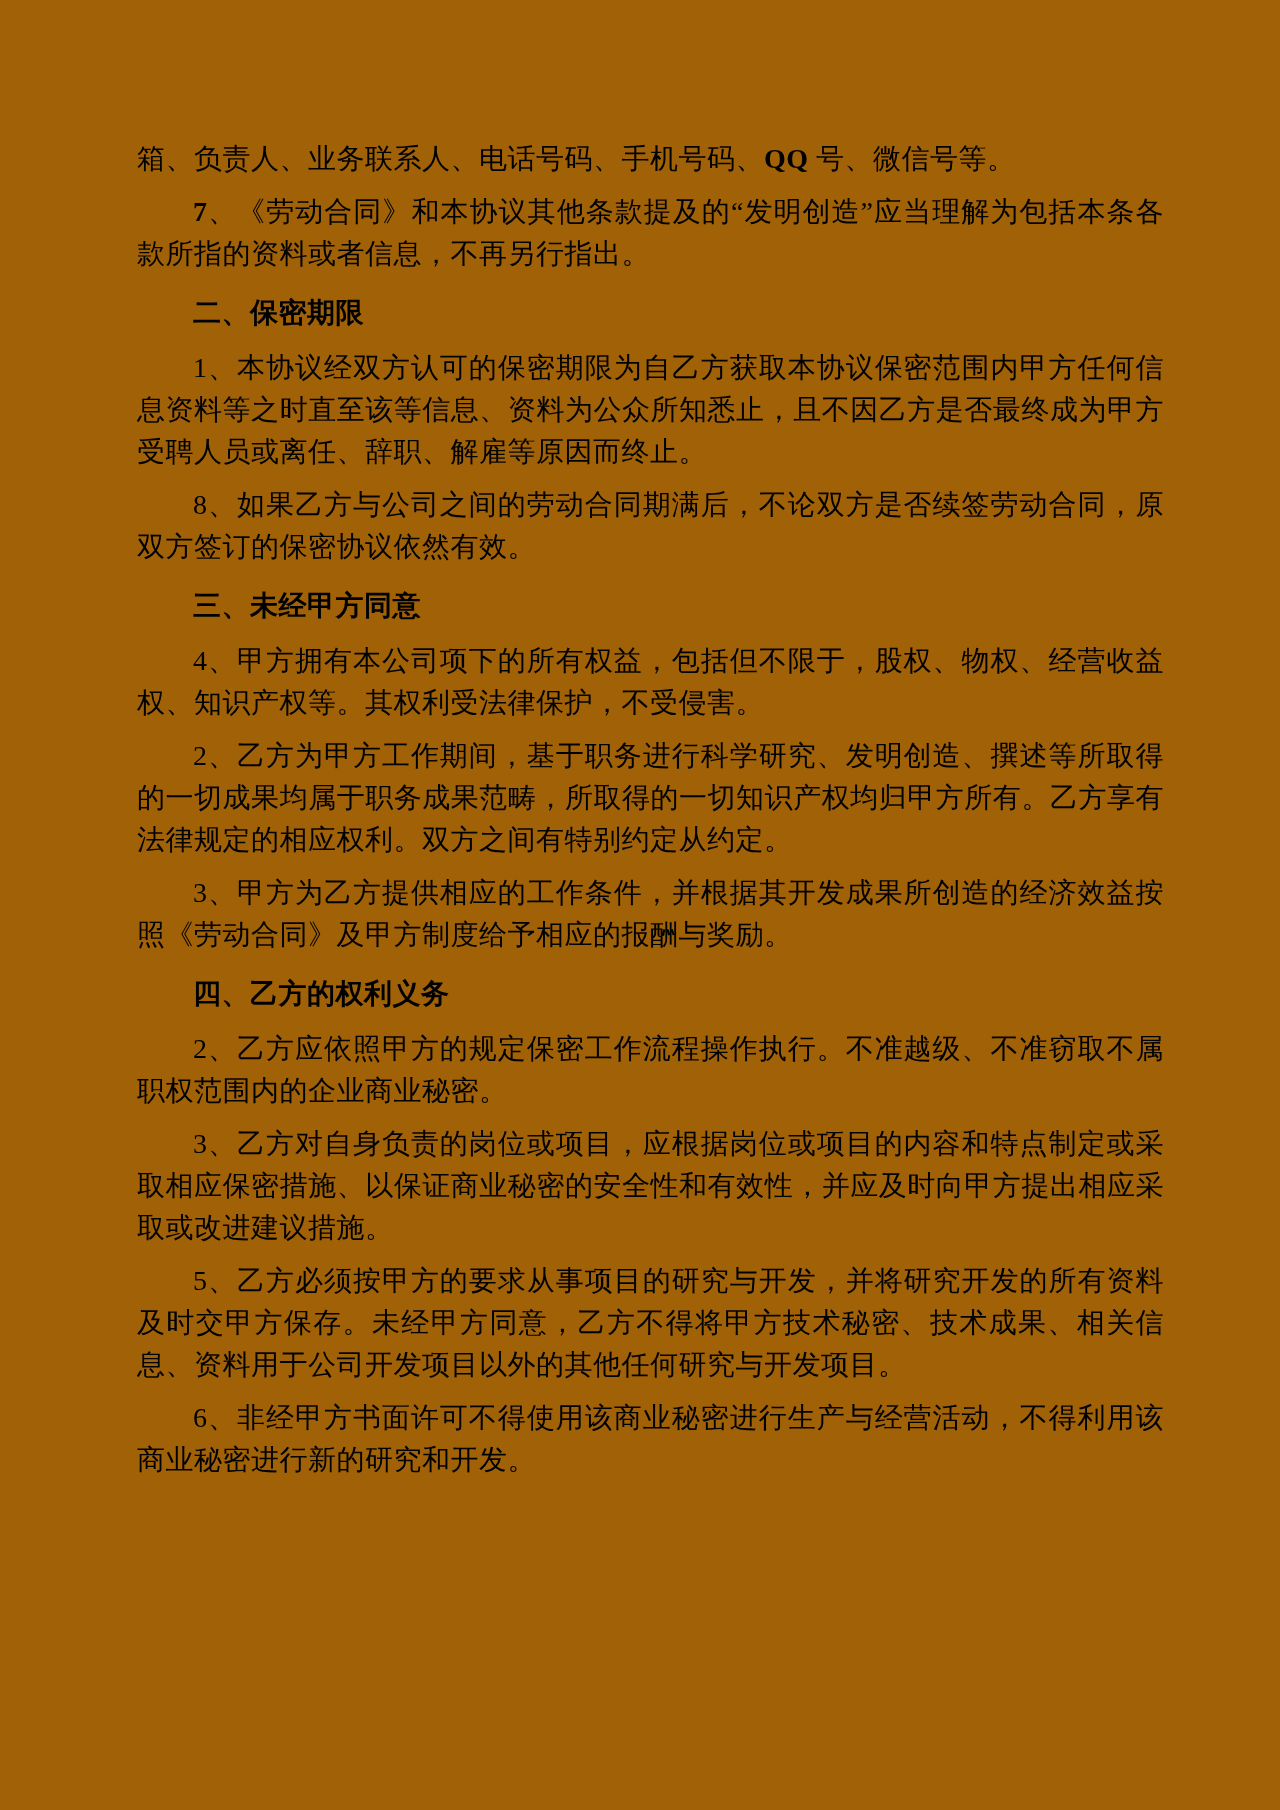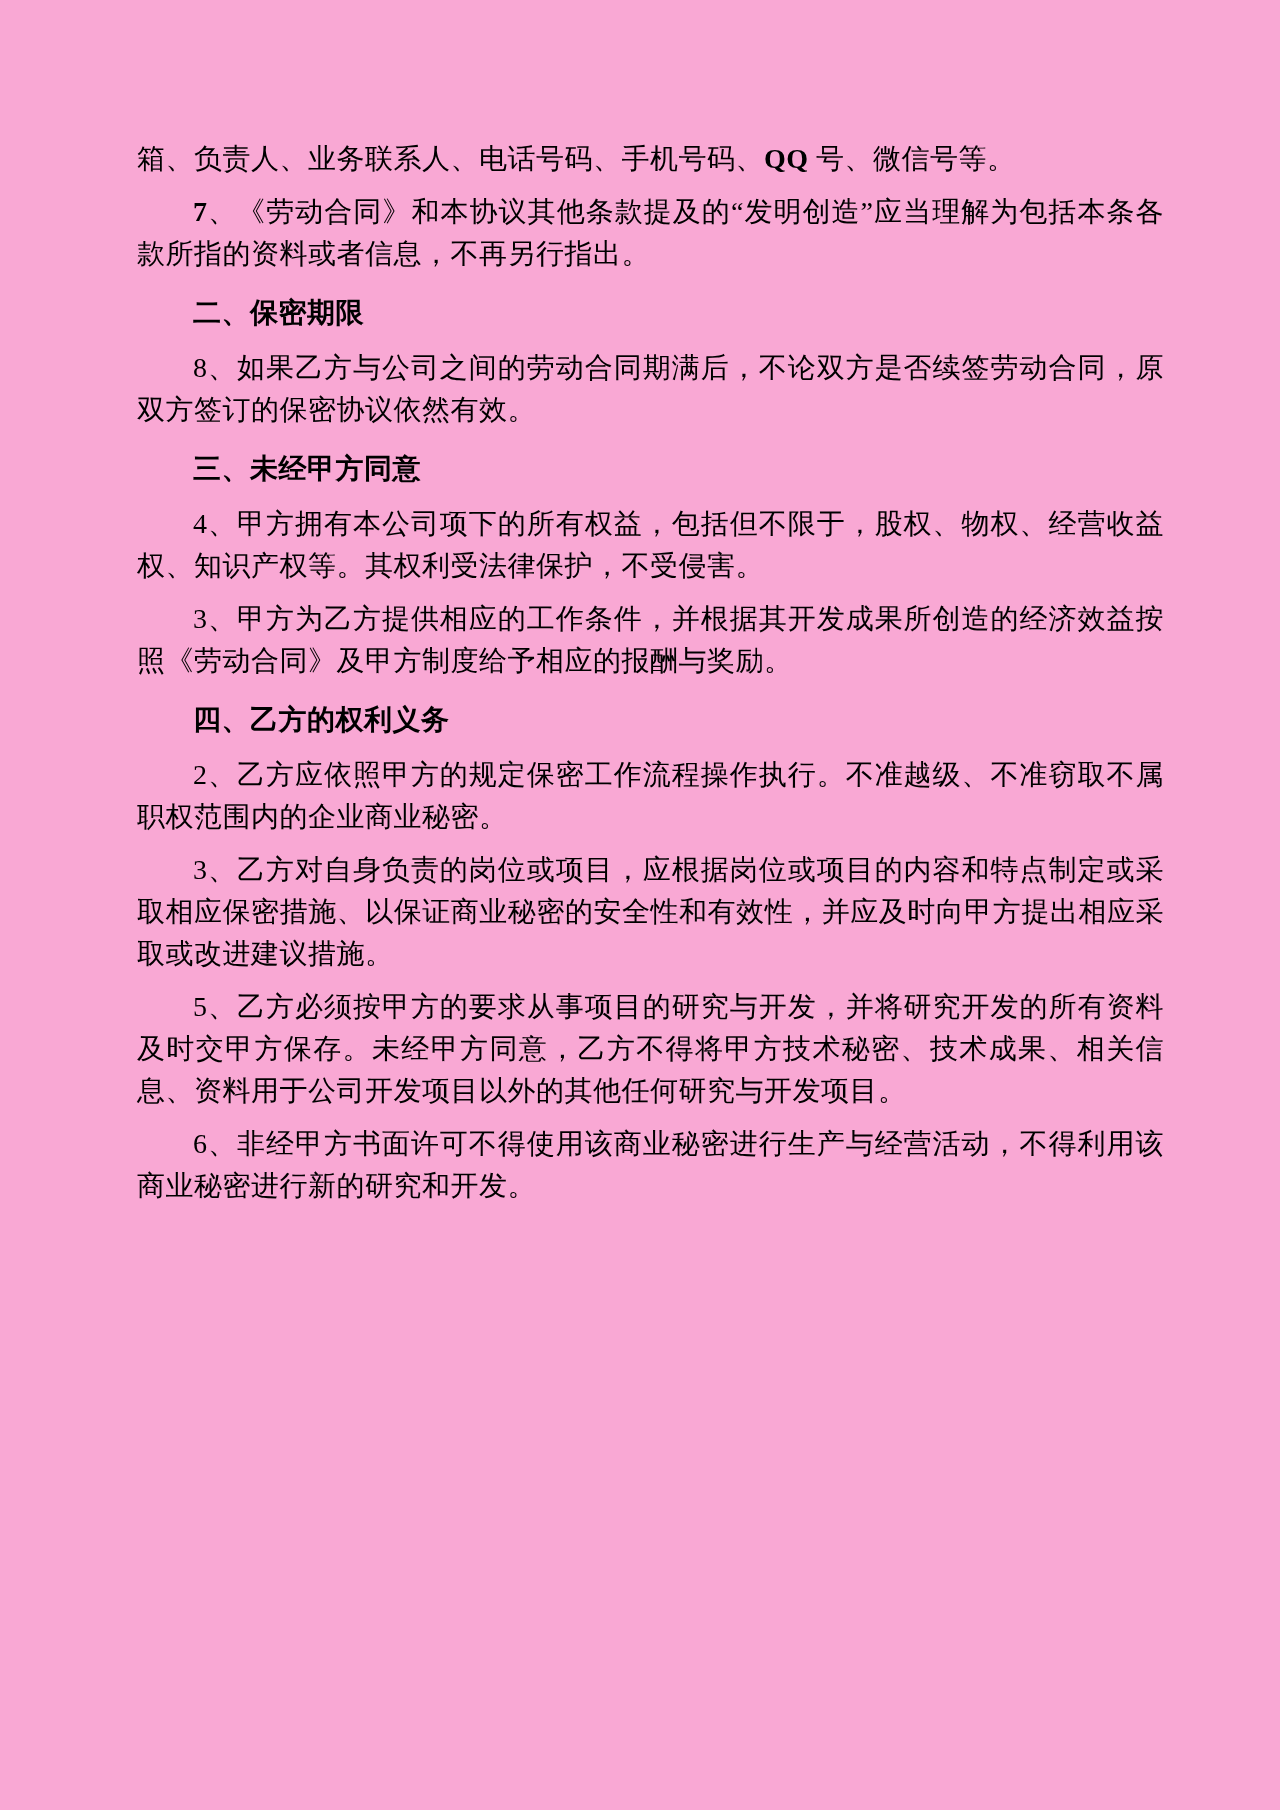--- a/index.html
+++ b/index.html
@@ -12,21 +12,21 @@
       width: 1280px;
       height: 1810px;
       font-family: "Liberation Serif", "DejaVu Serif", serif;
       color: #000000;
       overflow: hidden;
     }
 
     .page {
       width: 1280px;
       height: 1810px;
-      background: #f9a8d4;
+      background: #a16207;
       padding: 138px 116px 40px 137px;
     }
 
     .doc-body {
       font-size: 28px;
       line-height: 42px;
       text-align: justify;
       letter-spacing: 0.5px;
     }
 
@@ -54,23 +54,25 @@
     }
   </style>
 </head>
 <body>
 
 <div class="page">
   <div class="doc-body">
       <p class="block continuation"><span>箱、负责人、业务联系人、电话号码、手机号码、</span><span class="bold">QQ</span><span> 号、微信号等。</span></p>
       <p class="block body"><span class="bold">7</span><span>、《劳动合同》和本协议其他条款提及的“发明创造”应当理解为包括本条各款所指的资料或者信息，不再另行指出。</span></p>
       <p class="block heading"><span class="bold">二、保密期限</span></p>
+      <p class="block body"><span>1、本协议经双方认可的保密期限为自乙方获取本协议保密范围内甲方任何信息资料等之时直至该等信息、资料为公众所知悉止，且不因乙方是否最终成为甲方受聘人员或离任、辞职、解雇等原因而终止。</span></p>
       <p class="block body"><span>8、如果乙方与公司之间的劳动合同期满后，不论双方是否续签劳动合同，原双方签订的保密协议依然有效。</span></p>
       <p class="block heading"><span class="bold">三、未经甲方同意</span></p>
       <p class="block body"><span>4、甲方拥有本公司项下的所有权益，包括但不限于，股权、物权、经营收益权、知识产权等。其权利受法律保护，不受侵害。</span></p>
+      <p class="block body"><span>2、乙方为甲方工作期间，基于职务进行科学研究、发明创造、撰述等所取得的一切成果均属于职务成果范畴，所取得的一切知识产权均归甲方所有。乙方享有法律规定的相应权利。双方之间有特别约定从约定。</span></p>
       <p class="block body"><span>3、甲方为乙方提供相应的工作条件，并根据其开发成果所创造的经济效益按照《劳动合同》及甲方制度给予相应的报酬与奖励。</span></p>
       <p class="block heading"><span class="bold">四、乙方的权利义务</span></p>
       <p class="block body"><span>2、乙方应依照甲方的规定保密工作流程操作执行。不准越级、不准窃取不属职权范围内的企业商业秘密。</span></p>
       <p class="block body"><span>3、乙方对自身负责的岗位或项目，应根据岗位或项目的内容和特点制定或采取相应保密措施、以保证商业秘密的安全性和有效性，并应及时向甲方提出相应采取或改进建议措施。</span></p>
       <p class="block body"><span>5、乙方必须按甲方的要求从事项目的研究与开发，并将研究开发的所有资料及时交甲方保存。未经甲方同意，乙方不得将甲方技术秘密、技术成果、相关信息、资料用于公司开发项目以外的其他任何研究与开发项目。</span></p>
       <p class="block body tight"><span>6、非经甲方书面许可不得使用该商业秘密进行生产与经营活动，不得利用该商业秘密进行新的研究和开发。</span></p>
     </div>
 </div>
 
 </body></html>

